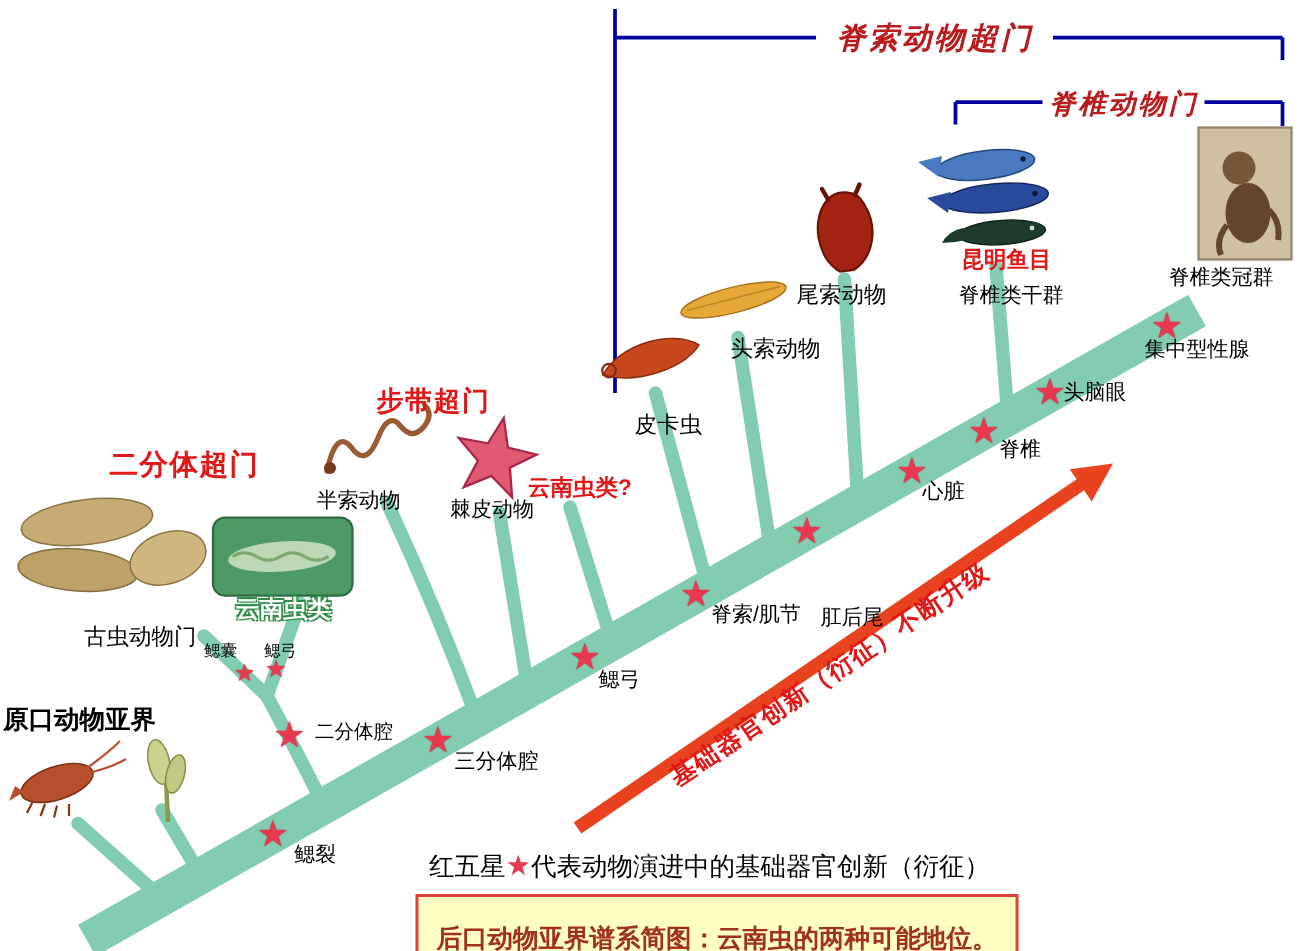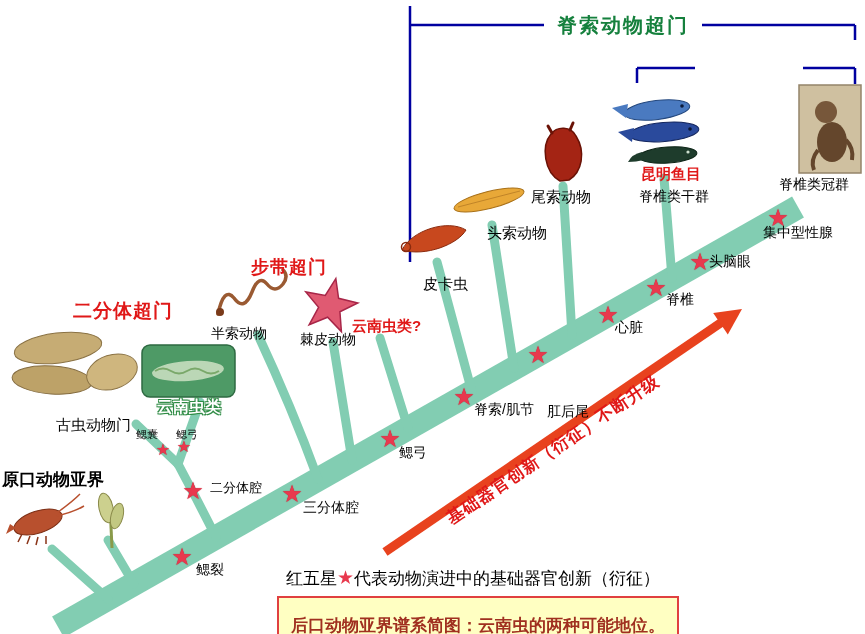--- a/index.html
+++ b/index.html
@@ -3,21 +3,21 @@
 <meta charset="utf-8">
 <style>
   * { box-sizing: border-box; }
   html,body { margin:0; padding:0; background:#fff; }
   body { font-family:"Liberation Sans","DejaVu Sans",sans-serif; }
   .stage { position:relative; width:865px; height:634px; background:#fff; overflow:hidden; }
   .canvas { position:absolute; left:0; top:0; }
   .lbl { position:absolute; white-space:nowrap; color:#000; line-height:1.15; }
   .bold { font-weight:bold; }
   .red { color:#e01818; font-weight:bold; }
-  .blue-title { position:absolute; color:#15803d; font-weight:bold; letter-spacing:2px; text-align:center; white-space:nowrap; }
+  .blue-title { position:absolute; color:#b91c1c; font-weight:bold; letter-spacing:2px; text-align:center; white-space:nowrap;font-style:italic; }
   .star { position:absolute; transform:translate(-50%,-50%); color:#e8394e; font-size:24px; line-height:1; text-shadow:0 0 1px #b01226; }
   .star.small { font-size:16px; }
   .photo-label { color:#fff; font-weight:bold;
     text-shadow:-1px -1px 0 #2e8b44, 1px -1px 0 #2e8b44, -1px 1px 0 #2e8b44, 1px 1px 0 #2e8b44, 0 0 2px #2e8b44; }
   .arrow-label { position:absolute; color:#e01818; font-weight:bold; text-align:center;
     transform:rotate(-34deg); letter-spacing:1px; }
   .legend { position:absolute; font-size:17px; color:#000; white-space:nowrap; }
   .legend .star-inline { color:#e8394e; font-size:19px; }
   .caption { position:absolute; background:#ffffc2; border:2px solid #e04040; color:#a03020;
     font-weight:bold; font-size:17px; padding:16px 12px; white-space:nowrap; }
@@ -122,20 +122,21 @@
 
     <g>
       <rect x="799" y="85" width="62" height="88" fill="#cfc0a0" stroke="#94846a" stroke-width="1.5"></rect>
       <circle cx="826" cy="112" r="11" fill="#77573a"></circle>
       <ellipse cx="832" cy="142" rx="15" ry="20" fill="#64462c"></ellipse>
       <path d="M818,150 q-8,10 -4,20 M846,140 q8,8 6,20" stroke="#64462c" stroke-width="4" fill="none"></path>
     </g>
   </svg>
 
   <div class="blue-title" style="left:548px; top:12px; width:150px; font-size:20px;">脊索动物超门</div>
+  <div class="blue-title" style="left:699px; top:57px; width:100px; font-size:18px;">脊椎动物门</div>
 
   <div class="lbl bold" style="left:2px; top:470px; font-size:17px;">原口动物亚界</div>
   <div class="lbl" style="left:56px; top:416px; font-size:15px;">古虫动物门</div>
   <div class="lbl photo-label" style="left:157px; top:398px; font-size:16px;">云南虫类</div>
   <div class="lbl red" style="left:73px; top:300px; font-size:19px; letter-spacing:1px;">二分体超门</div>
   <div class="lbl" style="left:211px; top:325px; font-size:14px;">半索动物</div>
   <div class="lbl" style="left:300px; top:331px; font-size:14px;">棘皮动物</div>
   <div class="lbl red" style="left:251px; top:257px; font-size:18px; letter-spacing:1px;">步带超门</div>
   <div class="lbl red" style="left:352px; top:317px; font-size:15px;">云南虫类?</div>
   <div class="lbl" style="left:423px; top:261px; font-size:15px;margin-top:14px;">皮卡虫</div>

